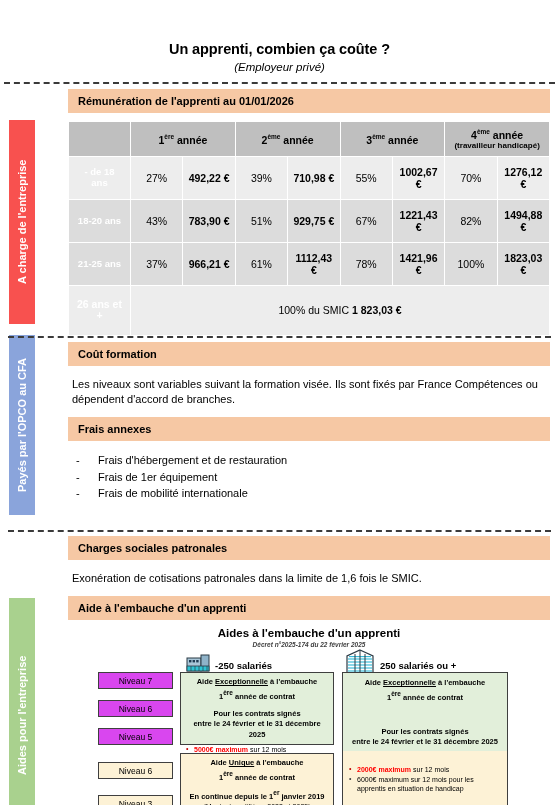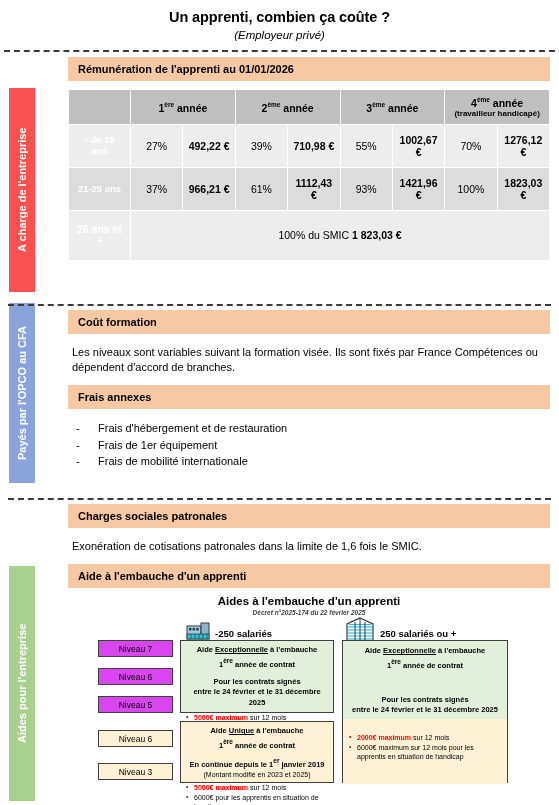--- a/index.html
+++ b/index.html
@@ -3,21 +3,21 @@
 <meta charset="utf-8">
 <style>
   * { box-sizing: border-box; margin: 0; padding: 0; }
   html, body {
     width: 559px; height: 805px;
     background: #ffffff;
     font-family: "Liberation Sans", sans-serif;
     color: #000000;
     overflow: hidden;
   }
-  .page { position: relative; width: 559px; height: 685px; }
+  .page { position: relative; width: 559px; height: 685px; margin-top: 32px; }
 
   
   .title {
     text-align: center;
     font-size: 14.5px;
     font-weight: bold;
     padding-top: 9px;
     letter-spacing: -0.1px;
   }
   .subtitle {
@@ -219,28 +219,39 @@
         <td class="pct">27%</td>
         <td class="amt">492,22 €</td>
         <td class="pct">39%</td>
         <td class="amt">710,98 €</td>
         <td class="pct">55%</td>
         <td class="amt">1002,67 €</td>
         <td class="pct">70%</td>
         <td class="amt">1276,12 €</td>
       </tr>
 
+      <tr class="band-dark">
+        <td class="rowlab">18-20 ans</td>
+        <td class="pct">43%</td>
+        <td class="amt">783,90 €</td>
+        <td class="pct">51%</td>
+        <td class="amt">929,75 €</td>
+        <td class="pct">67%</td>
+        <td class="amt">1221,43 €</td>
+        <td class="pct">82%</td>
+        <td class="amt">1494,88 €</td>
+      </tr>
 
       <tr class="band-dark">
         <td class="rowlab">21-25 ans</td>
         <td class="pct">37%</td>
         <td class="amt">966,21 €</td>
         <td class="pct">61%</td>
         <td class="amt">1112,43 €</td>
-        <td class="pct">93%</td>
+        <td class="pct">78%</td>
         <td class="amt">1421,96 €</td>
         <td class="pct">100%</td>
         <td class="amt">1823,03 €</td>
       </tr>
 
       <tr class="smicrow">
         <td class="rowlab">26 ans et +</td>
         <td colspan="8"><span>100% du SMIC </span><b>1 823,03 €</b></td>
       </tr>
     </tbody>

